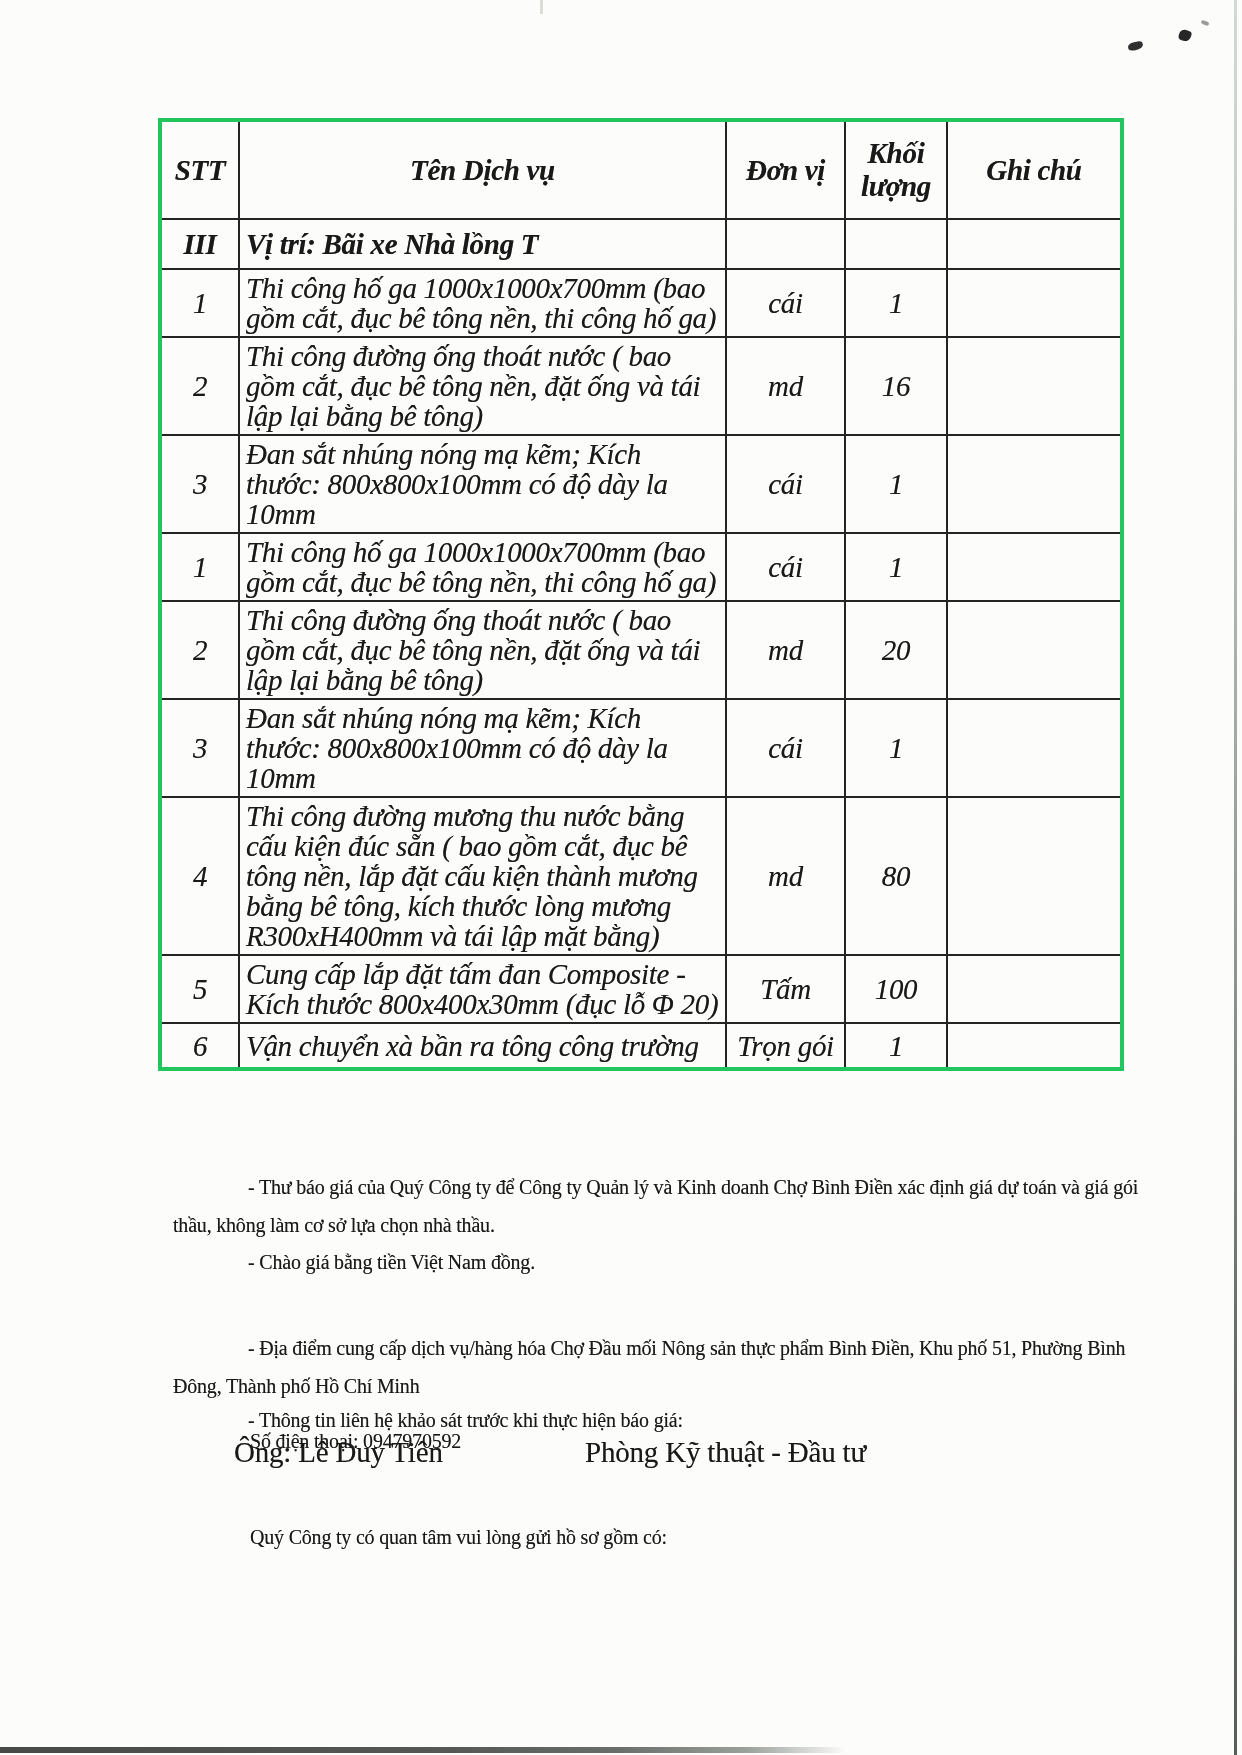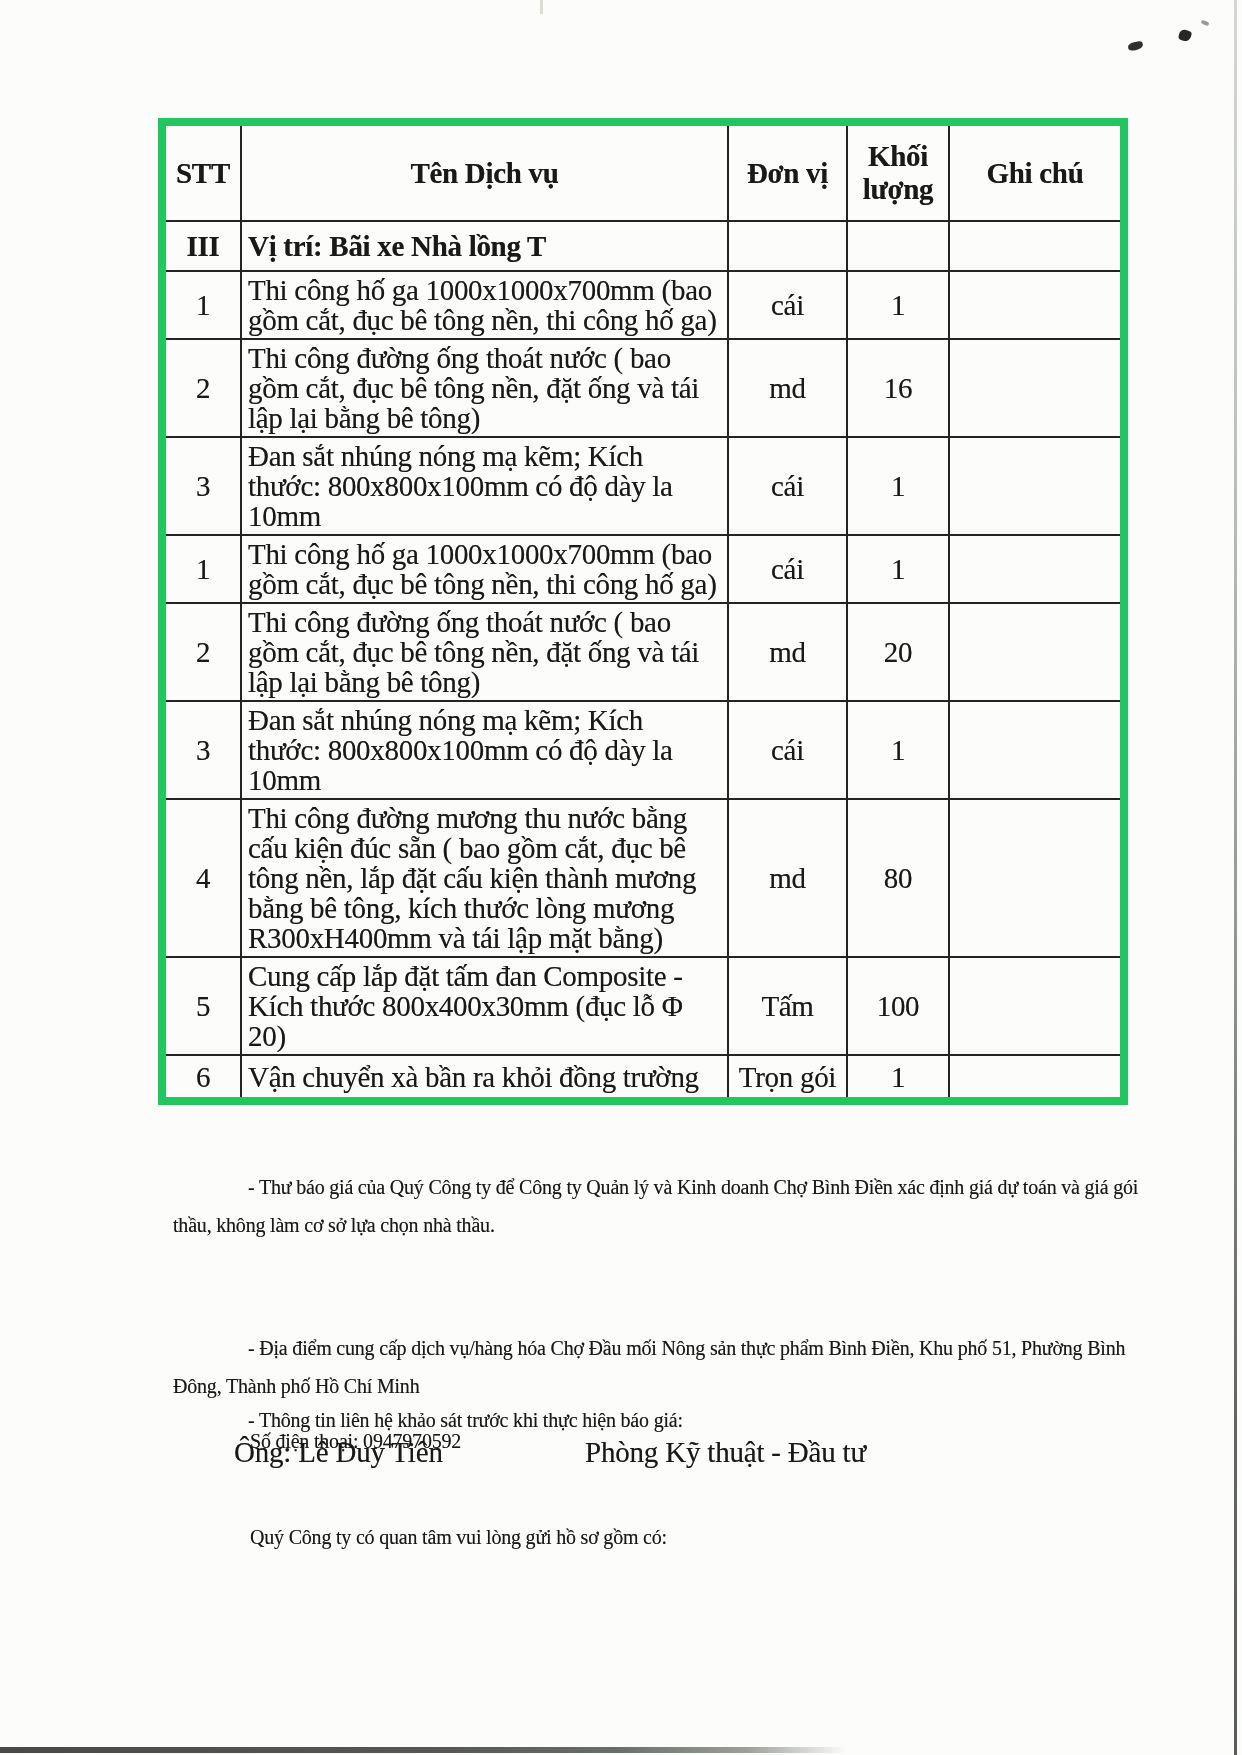--- a/index.html
+++ b/index.html
@@ -18,21 +18,21 @@
     border-collapse:collapse;table-layout:fixed;
     font-size:29px;letter-spacing:-0.3px;
   }
   table.svc th,table.svc td{
     border:2px solid #242424;
     vertical-align:middle;
     padding:3px 6px;
     line-height:30px;
     text-shadow:0 0 .5px rgba(20,20,20,.55);
   }
-  table.svc{border:8px solid #22c55e;}
+  table.svc{border:4px solid #22c55e;font-style:italic;}
   table.svc thead tr{height:99px;}
   table.svc th{font-weight:bold;text-align:center;padding:2px 4px;line-height:33px;}
   td.c-stt{text-align:center;}
   td.c-name{text-align:left;padding-left:10px;padding-right:8px;}
   td.c-unit{text-align:center;padding:3px 2px;}
   td.c-qty{text-align:center;}
   tr.section{height:50px;}
   tr.section td{line-height:26px;padding-top:1px;padding-bottom:1px;}
   tr.section td.c-stt,tr.section td.c-name{font-weight:bold;}
   tr.lastrow{height:46px;}
@@ -147,29 +147,30 @@
     </tr>
         <tr>
       <td class="c-stt">5</td>
       <td class="c-name">Cung cấp lắp đặt tấm đan Composite - Kích thước 800x400x30mm (đục lỗ Φ 20)</td>
       <td class="c-unit">Tấm</td>
       <td class="c-qty">100</td>
       <td class="c-note"></td>
     </tr>
         <tr class="lastrow">
       <td class="c-stt">6</td>
-      <td class="c-name">Vận chuyển xà bần ra khỏi đồng trường</td>
+      <td class="c-name">Vận chuyển xà bần ra tông công trường</td>
       <td class="c-unit">Trọn gói</td>
       <td class="c-qty">1</td>
       <td class="c-note"></td>
     </tr>
       </tbody>
   </table>
 
   <p class="para" style="top:1168px">- Thư báo giá của Quý Công ty để Công ty Quản lý và Kinh doanh Chợ Bình Điền xác định giá dự toán và giá gói thầu, không làm cơ sở lựa chọn nhà thầu.</p>
+  <p class="para" style="top:1243px">- Chào giá bằng tiền Việt Nam đồng.</p>
   <p class="para" style="top:1329px">- Địa điểm cung cấp dịch vụ/hàng hóa Chợ Đầu mối Nông sản thực phẩm Bình Điền, Khu phố 51, Phường Bình Đông, Thành phố Hồ Chí Minh</p>
   <p class="para" style="top:1401px">- Thông tin liên hệ khảo sát trước khi thực hiện báo giá:</p>
 
   <div class="contact-line" style="top:1433px">
     <span>Ông: Lê Duy Tiên</span>
     <span class="dept">Phòng Kỹ thuật - Đầu tư</span>
   </div>
 
   <p class="para flat" style="top:1422px">Số điện thoại: 0947970592</p>
   <p class="para flat" style="top:1518px">Quý Công ty có quan tâm vui lòng gửi hồ sơ gồm có:</p>

